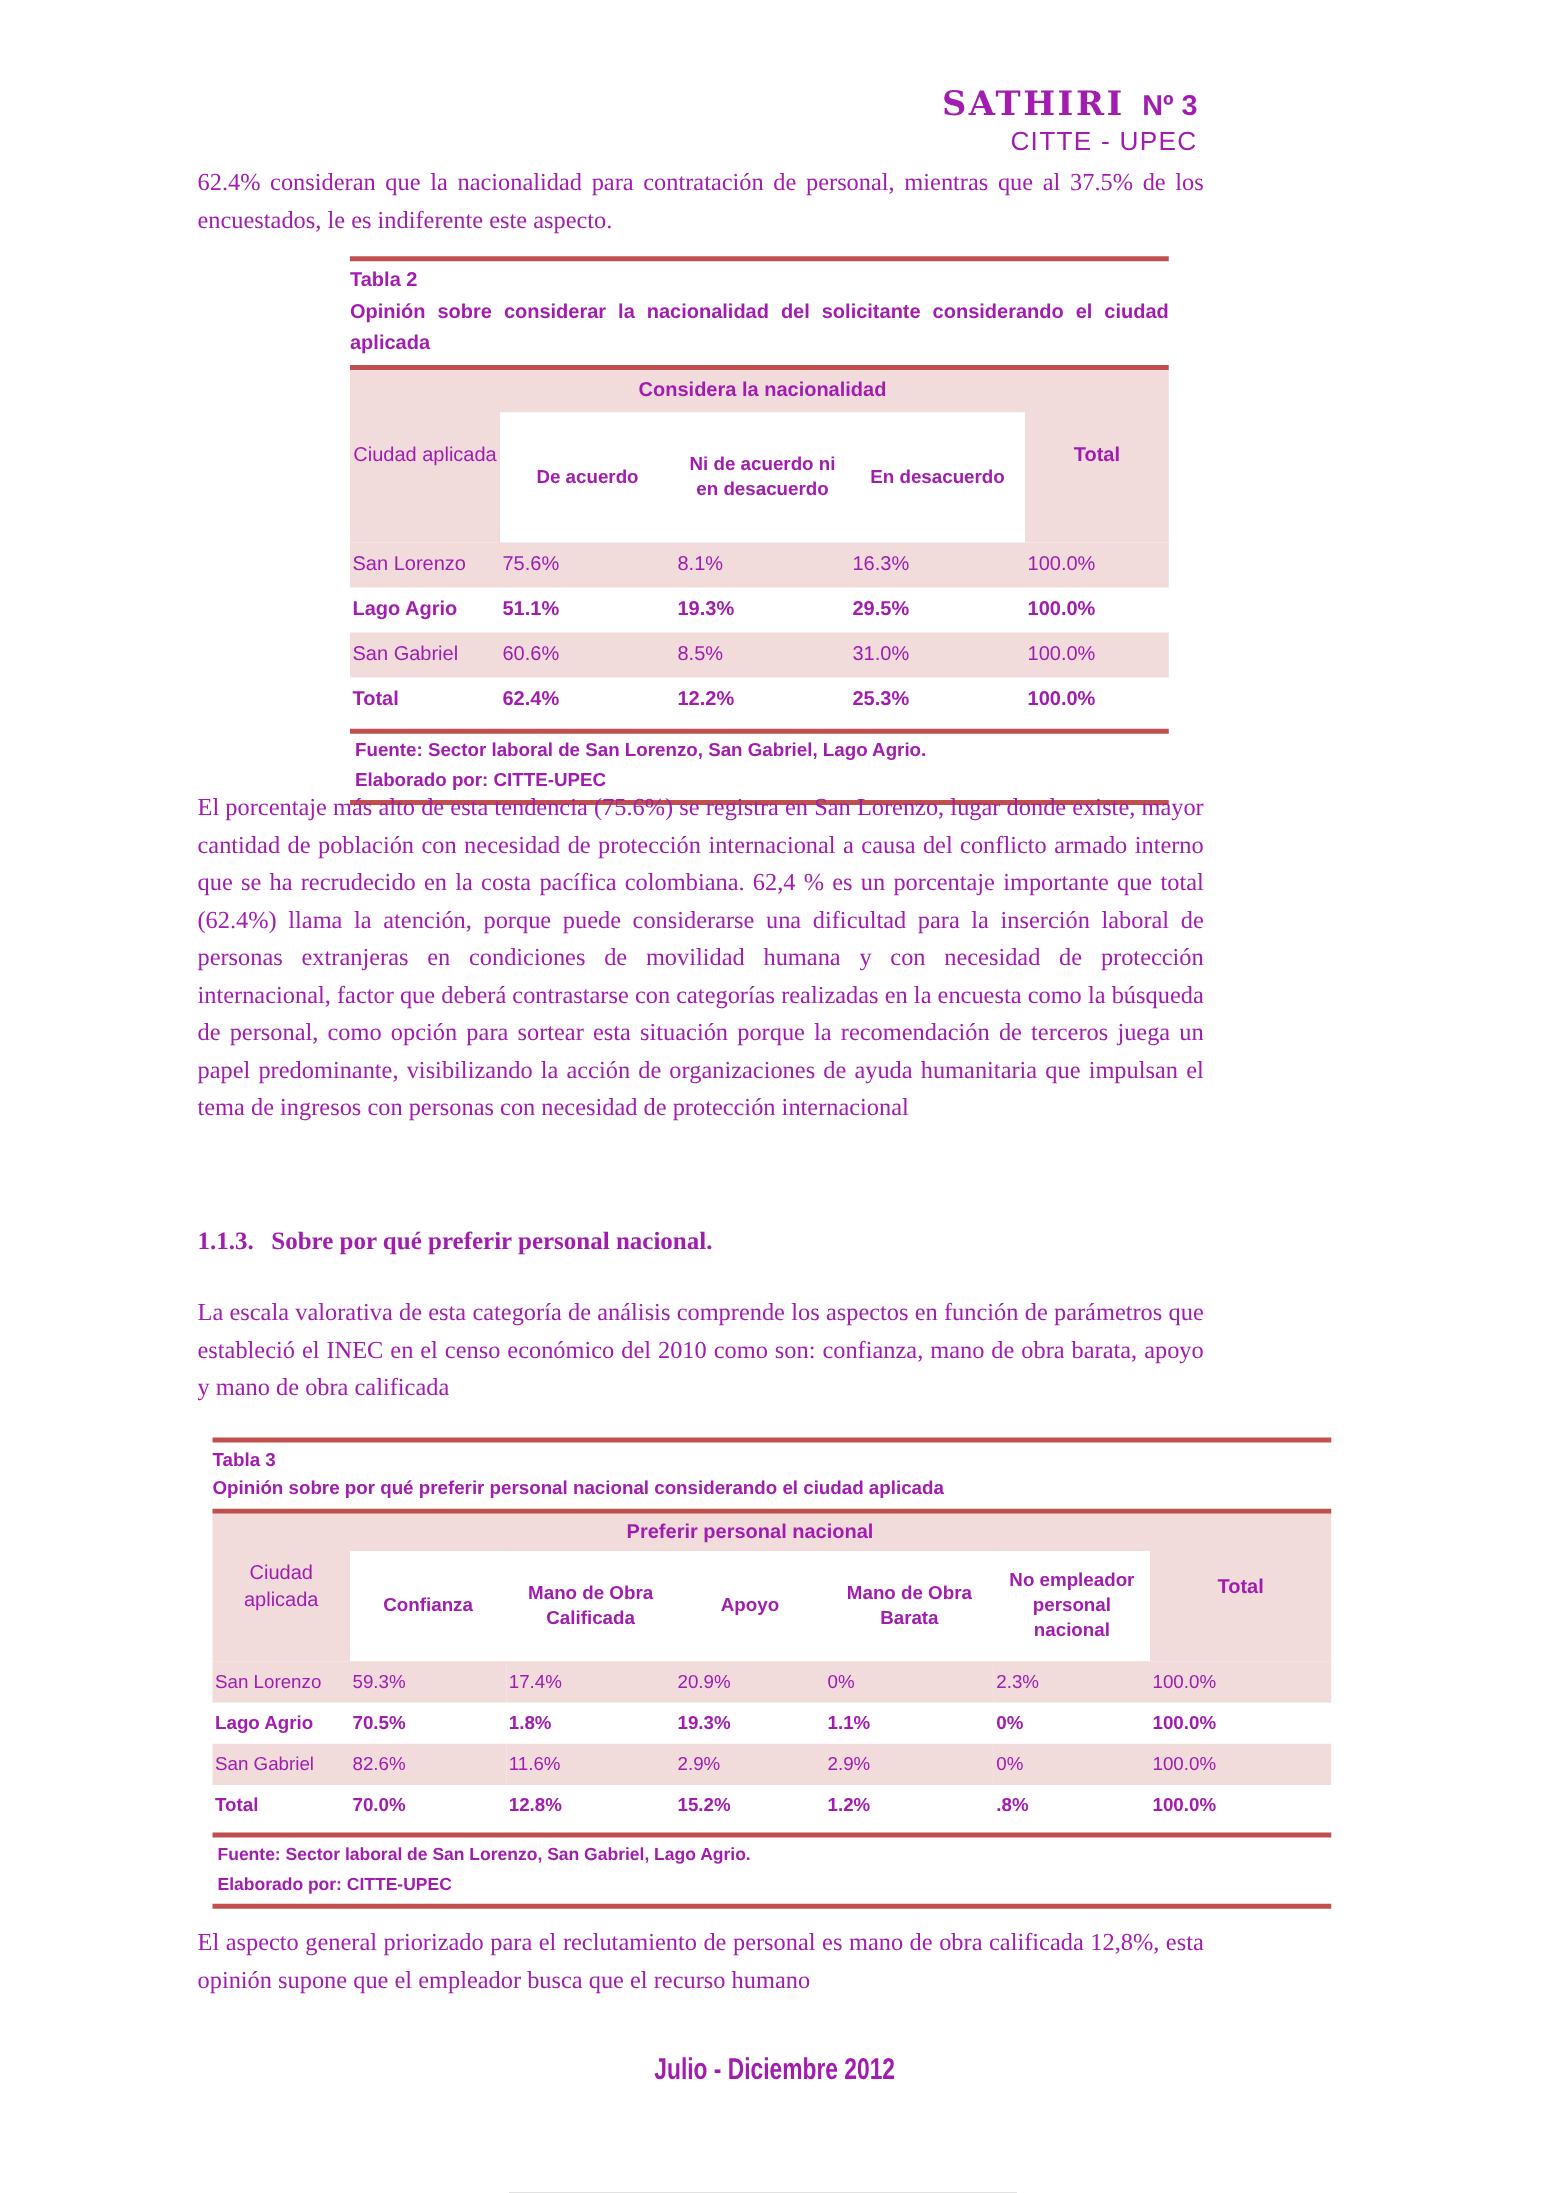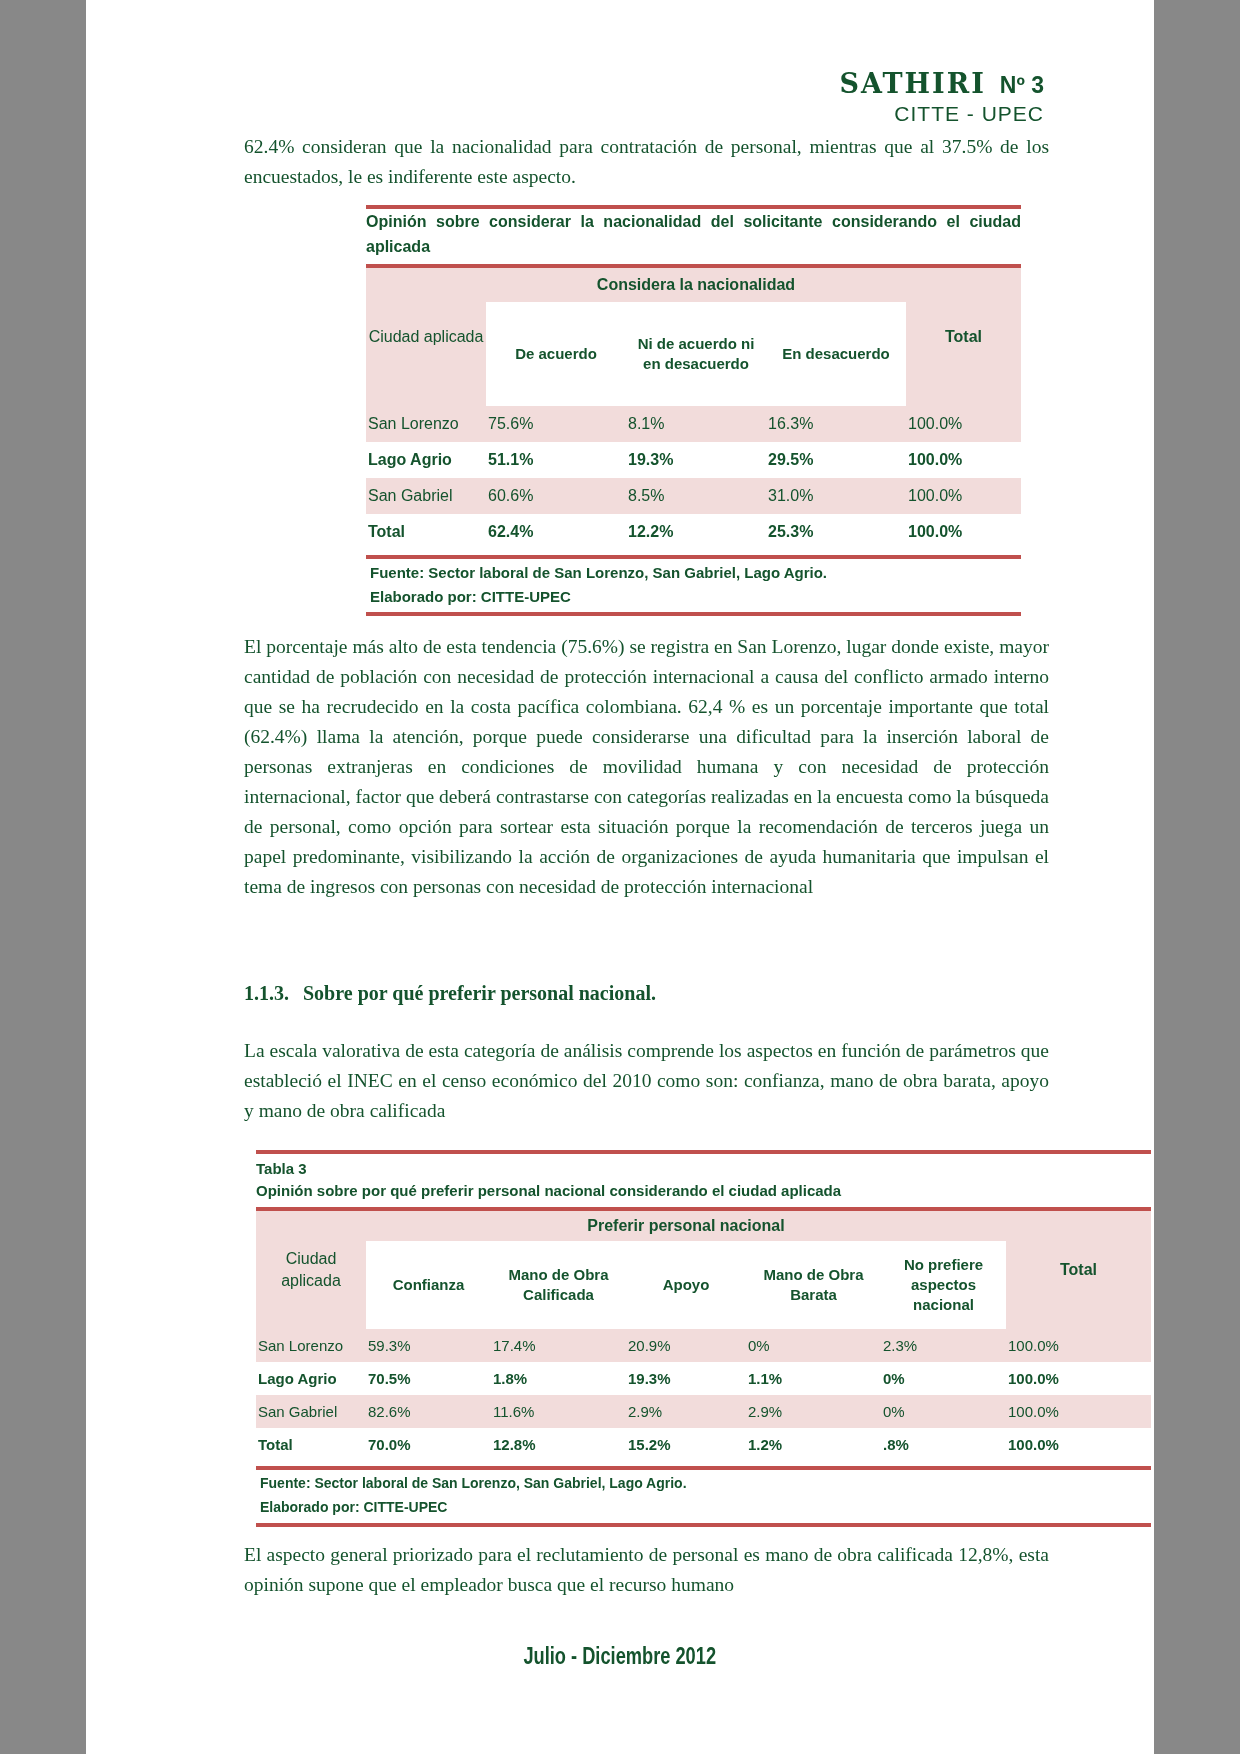--- a/index.html
+++ b/index.html
@@ -1,20 +1,20 @@
 <!DOCTYPE html>
 <html style="--accent: #c0504d; --pink: #f2dcdb;"><head>
 <meta charset="utf-8">
 <style>
   :root { --accent:#c0504d; --pink:#f2dcdb; }
   * { box-sizing:border-box; margin:0; padding:0; }
   body { background:#888; }
   .page {
-    position:relative; width:1068px; height:1754px; background:#ffffff;
-    margin:0 auto; font-family:"Liberation Serif", serif; color:#14532d; overflow:hidden;
+    position:relative; width:1240px; height:1754px; background:#ffffff;
+    margin:0 auto; font-family:"Liberation Serif", serif; color:#a21caf; overflow:hidden;
   }
   
   .mast { position:absolute; top:68px; left:158px; width:800px; text-align:right; }
   .journal { font-family:"DejaVu Serif", serif; font-weight:700; font-size:27px; letter-spacing:2px; }
   .issue  { font-family:"Liberation Sans", sans-serif; font-weight:700; font-size:23px; margin-left:14px; }
   .subtitle { font-family:"Liberation Sans", sans-serif; font-size:21px; letter-spacing:1px; margin-top:3px; }
 
   
   .body-text { position:absolute; left:158px; width:805px; font-size:19.5px; line-height:30px; text-align:justify; }
   .p1 { top:132px; }
@@ -71,20 +71,21 @@
     <div>
       <span class="journal">SATHIRI</span><span class="issue">Nº 3</span>
     </div>
     <div class="subtitle">CITTE - UPEC</div>
   </div>
 
   <p class="body-text p1">62.4%  consideran que la nacionalidad para contratación de personal, mientras que al 37.5% de los encuestados, le es indiferente este aspecto.</p>
 
   <div class="table-block t2">
     <div class="redline"></div>
+    <div class="tbl-label">Tabla 2</div>
     <div class="tbl-caption">Opinión sobre considerar la nacionalidad del solicitante considerando el ciudad aplicada</div>
     <div class="redline"></div>
     <table class="data">
       <colgroup>
         <col style="width:120px">
           <col style="width:140px">
           <col style="width:140px">
           <col style="width:140px">
           <col style="width:115px">
       </colgroup>
@@ -162,21 +163,21 @@
           <tr class="grouprow">
         <td rowspan="2" class="pink rowhead">Ciudad aplicada</td>
         <td colspan="5" class="pink grouphead">Preferir personal nacional</td>
         <td rowspan="2" class="pink totalhead">Total</td>
       </tr>
       <tr class="colrow">
         <td class="colhead">Confianza</td>
         <td class="colhead">Mano de Obra Calificada</td>
         <td class="colhead">Apoyo</td>
         <td class="colhead">Mano de Obra Barata</td>
-        <td class="colhead">No prefiere aspectos nacional</td>
+        <td class="colhead">No empleador personal nacional</td>
       </tr>
       <tr class="data-row row-a">
         <td class="pink rlabel">San Lorenzo</td>
         <td class="pink val">59.3%</td>
         <td class="pink val">17.4%</td>
         <td class="pink val">20.9%</td>
         <td class="pink val">0%</td>
         <td class="pink val">2.3%</td>
         <td class="pink val">100.0%</td>
       </tr>

